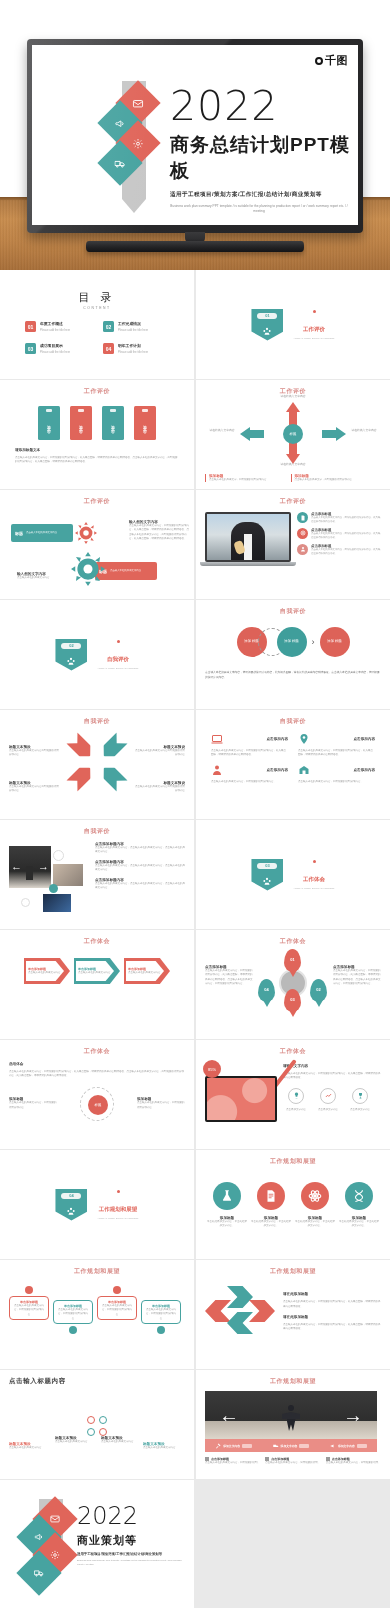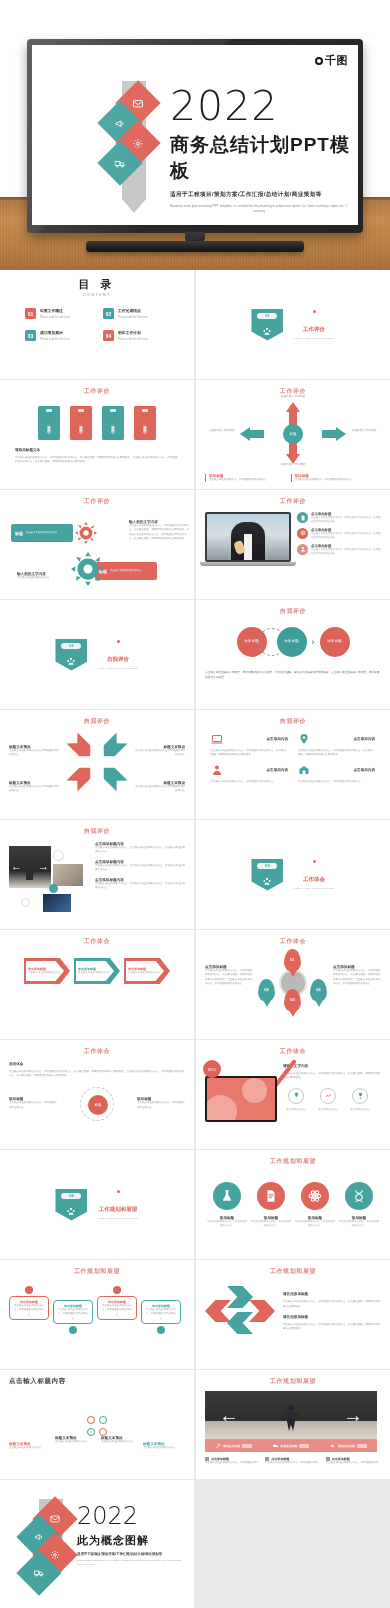--- a/index.html
+++ b/index.html
@@ -121,21 +121,21 @@
   }
   .s-title.left { text-align: left; color: #3f3f3f; font-size: 6.5px; }
 
   .tiny { font-size: 2.5px; color: #9a9a9a; line-height: 1.75; }
   .tiny-d { font-size: 2.7px; color: #6b6b6b; line-height: 1.7; }
   .lbl { font-size: 3.6px; color: #444; font-weight: 700; }
   .lbl-red { font-size: 3.6px; color: #e0655a; font-weight: 700; }
   .lbl-teal { font-size: 3.6px; color: #47a3a0; font-weight: 700; }
 
   
-  .toc-h { text-align:center; font-size: 11px; font-weight: 700; color:#1d1d1d; letter-spacing: 4px; margin-top: 0;}
+  .toc-h { text-align:center; font-size: 11px; font-weight: 400; color:#1d1d1d; letter-spacing: 4px; margin-top: 13px;}
   .toc-en { text-align:center; font-size: 3.4px; color:#8a8a8a; letter-spacing: 1.6px; margin-top: 1px;}
   .toc-grid { margin: 11px 16px 0 16px; display: grid; grid-template-columns: 1fr 1fr; gap: 11px 12px; }
   .toc-item { display: flex; gap: 4px; align-items: flex-start; }
   .toc-num {
     width: 11px; height: 11px; flex: 0 0 11px; border-radius: 1.5px; color:#fff;
     font-size: 5px; font-weight: 700; display:flex; align-items:center; justify-content:center;
   }
   .toc-num.r { background:#e0655a; } .toc-num.t { background:#47a3a0; }
   .toc-tx b { display:block; font-size: 3.8px; color:#3c3c3c; }
   .toc-tx span { display:block; font-size: 2.8px; color:#a9a9a9; margin-top:1.5px; }
@@ -1092,21 +1092,21 @@
         <div class="dia d4" style="left:0;top:58px;">
           <svg width="10" height="10" viewBox="0 0 24 24" fill="none" stroke="#fff" stroke-width="2">
               <path d="M1 7h11v9H1zM12 10h5l4 3v3h-9z"></path>
               <circle cx="6" cy="18" r="1.6"></circle>
               <circle cx="17" cy="18" r="1.6"></circle>
             </svg>
           </div>
       </div>
       <div class="close-tx">
         <div class="close-year">2022</div>
-        <div class="close-title">此为概念图解</div>
+        <div class="close-title">商业策划等</div>
         <div class="close-sub">适用于工程项目/策划方案/工作汇报/总结计划/商业策划等</div>
         <div class="close-en">Business work plan summary PPT template / is suitable for the planning to production report / work summary report / / meeting</div>
       </div>
     </div>
   </div>
 
   <div class="slide blank" style="height:160px;"></div>
 
 </div>
 

